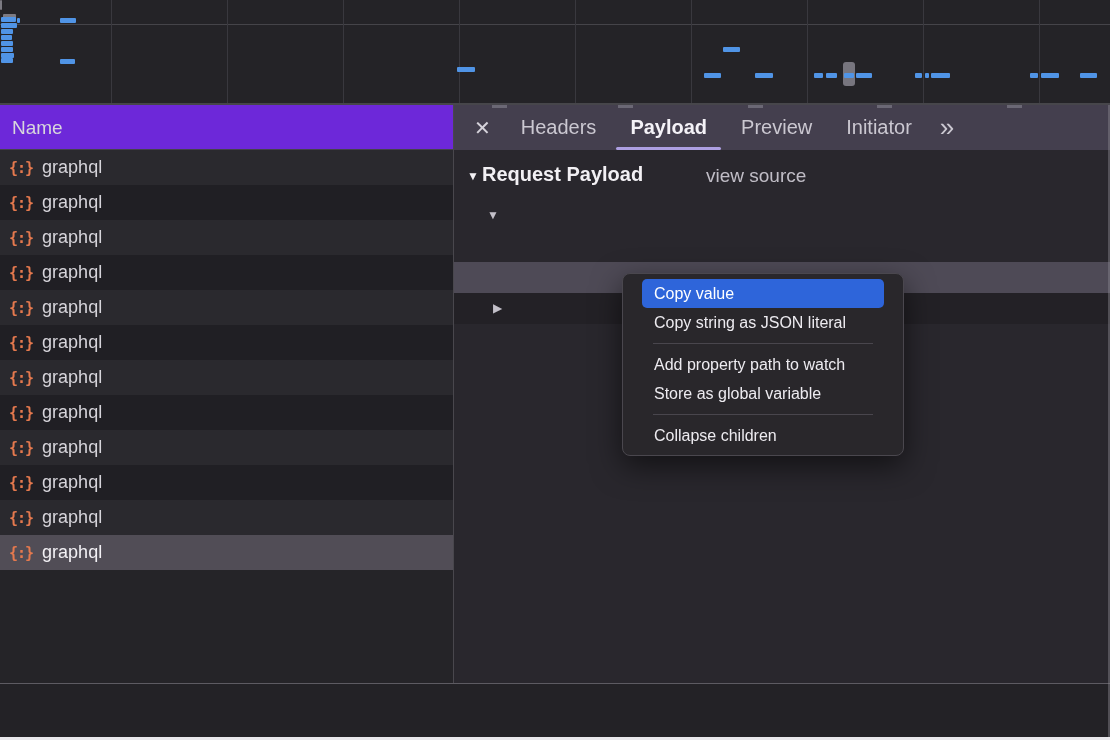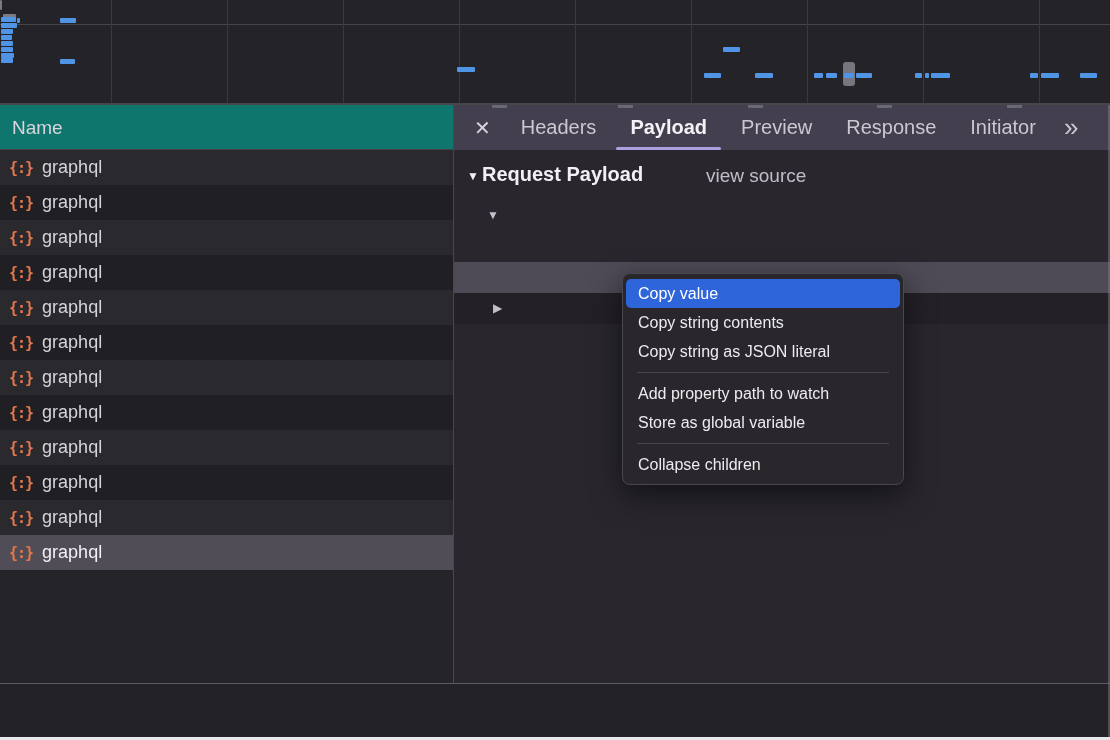--- a/index.html
+++ b/index.html
@@ -11,21 +11,21 @@
             border-bottom:2px solid #47464b;}
   .gridline{position:absolute;top:0;bottom:0;width:1px;background:#39383e;}
   .ov-hline{position:absolute;left:0;right:0;top:24px;height:1px;background:#454449;}
   .bar{position:absolute;border-radius:1px;background:#5094e6;}
   .bar.gray{background:#7c7a82;}
   .ov-marker{position:absolute;border-radius:3px;background:#77757e;}
 
   
   .name-panel{position:absolute;left:0;top:105px;width:453px;height:579px;background:#252428;}
   .list-header{height:45px;line-height:45px;padding-left:12px;font-size:19px;color:#d8d6dc;
-               background:#0f766e;border-bottom:1px solid #454349;box-sizing:border-box;}
+               background:#6d28d9;border-bottom:1px solid #454349;box-sizing:border-box;}
   .req-row{height:35px;display:flex;align-items:center;padding-left:9px;font-size:18px;color:#d7d5db;}
   .req-row.odd{background:#2a292e;}
   .req-row.even{background:#201f24;}
   .req-row.selected{background:#514d56;color:#f3f1f5;}
   .req-icon{font-family:"DejaVu Sans Mono",monospace;color:#e5794e;font-size:15px;font-weight:bold;
             margin-right:9px;letter-spacing:-1px;}
 
   .v-divider{position:absolute;left:453px;top:105px;width:1px;height:631px;background:#49474d;}
 
   
@@ -56,21 +56,21 @@
 
   
   .h-divider{position:absolute;left:0;top:683px;width:1110px;height:1px;background:#5d5b62;}
   .footer{position:absolute;left:0;top:684px;width:1110px;height:53px;background:#232226;}
   .right-edge{position:absolute;left:1108px;top:105px;width:2px;height:632px;background:#8a8890;opacity:.45;}
   .bottom-strip{position:absolute;left:0;top:737px;width:1110px;height:3px;background:#e9e8ec;}
 
   
   .ctx-menu{position:absolute;left:622px;top:273px;width:282px;background:#29272b;
             border:1px solid #4a474e;border-radius:8px;box-shadow:0 10px 30px rgba(0,0,0,.55);
-            padding:5px 0;box-sizing:border-box;z-index:10;}
+            padding:5px 16px;box-sizing:border-box;z-index:10;}
   .ctx-item{height:29px;line-height:29px;padding-left:15px;font-size:16px;color:#edebf0;white-space:nowrap;}
   .ctx-item.hl{background:#2e65da;color:#ffffff;border-radius:5px;margin:0 3px;padding-left:12px;}
   .ctx-sep{height:1px;background:#49464d;margin:6px 14px;}
 </style>
 </head>
 <body>
 
 <div id="app">
 
   <div class="overview" id="ov">
@@ -172,21 +172,20 @@
 
   <div class="v-divider"></div>
 
   <div class="details">
     <div class="tabbar" id="tabbar">
       <span class="close-x">✕</span>
       <div class="tabs" id="tabs">
           <span class="tab">Headers</span>
           <span class="tab active">Payload</span>
           <span class="tab">Preview</span>
-          <span class="tab">Response</span>
           <span class="tab">Initiator</span>
         </div>
       <span class="overflow">»</span>
     <div class="ruler-tick" style="left: 38px;"></div>
         <div class="ruler-tick" style="left: 164px;"></div>
         <div class="ruler-tick" style="left: 294px;"></div>
         <div class="ruler-tick" style="left: 423px;"></div>
         <div class="ruler-tick" style="left: 553px;"></div>
       </div>
 
@@ -219,21 +218,20 @@
     </div>
   </div>
 
   <div class="h-divider"></div>
   <div class="footer"></div>
   <div class="right-edge"></div>
   <div class="bottom-strip"></div>
 
   <div class="ctx-menu" id="ctx-menu">
       <div class="ctx-item hl">Copy value</div>
-      <div class="ctx-item">Copy string contents</div>
       <div class="ctx-item">Copy string as JSON literal</div>
       <div class="ctx-sep"></div>
       <div class="ctx-item">Add property path to watch</div>
       <div class="ctx-item">Store as global variable</div>
       <div class="ctx-sep"></div>
       <div class="ctx-item">Collapse children</div>
     </div>
 </div>
 
 </body></html>

